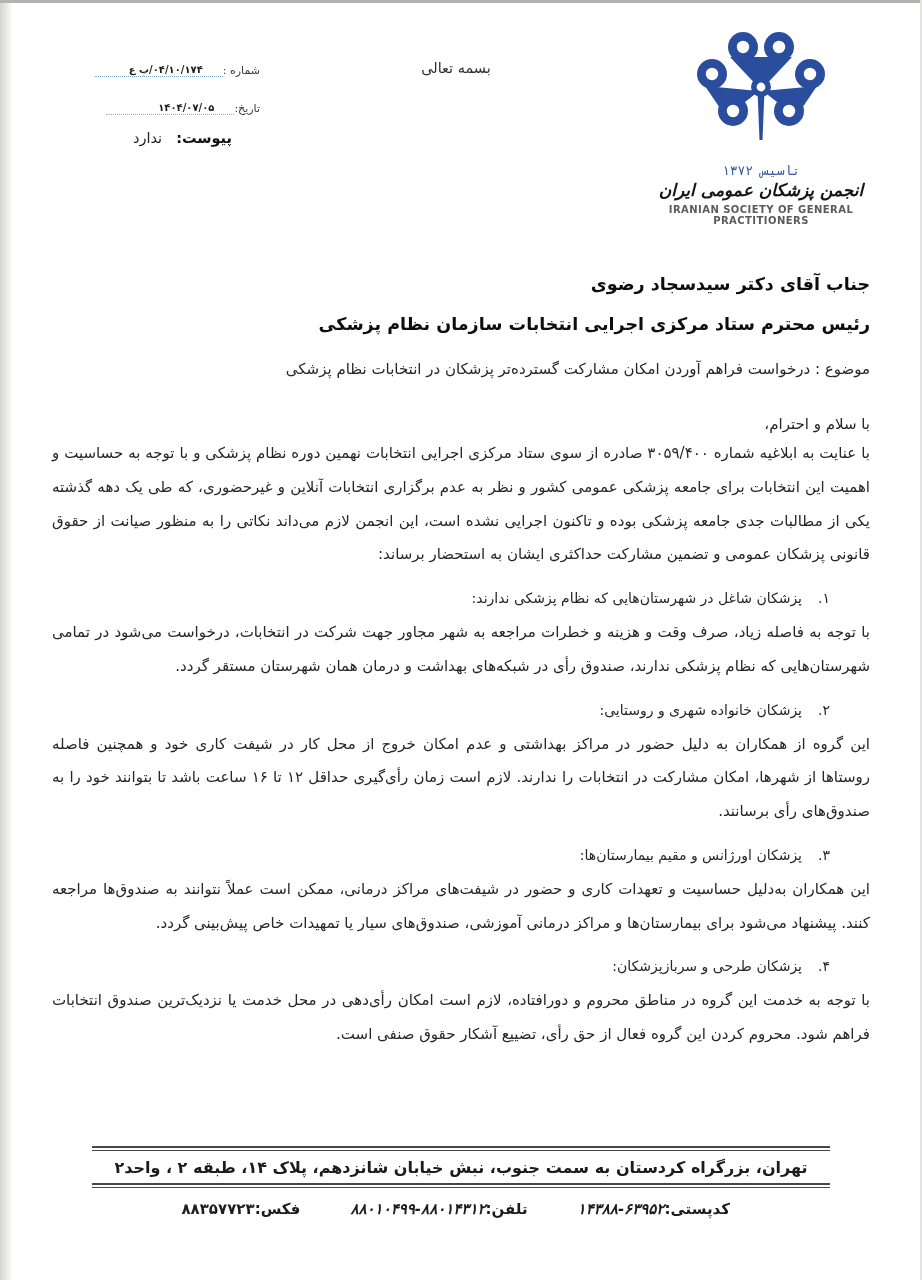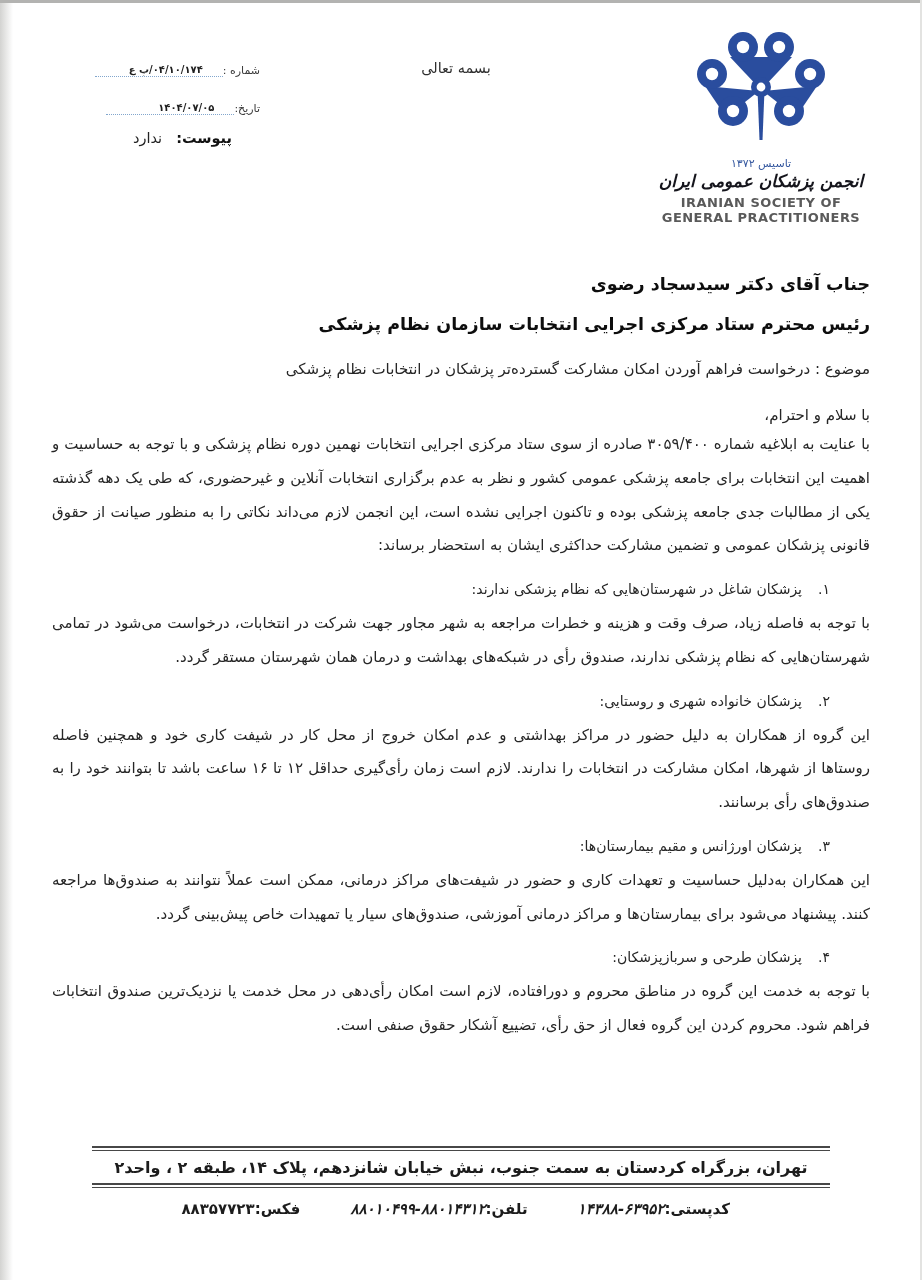--- a/index.html
+++ b/index.html
@@ -14,40 +14,40 @@
   .scan-edge-left{position:absolute;left:0;top:0;bottom:0;width:13px;
     background:linear-gradient(to right,#d3d3d1,#ffffff);}
   .scan-edge-top{position:absolute;top:0;left:0;right:0;height:3px;background:#b3b3b1;}
   .scan-edge-right{position:absolute;right:0;top:0;bottom:0;width:2px;background:#e3e3e1;}
 
   .page{position:relative;direction:rtl;padding:28px 52px 0 52px;height:100%;box-sizing:border-box;}
 
   
   .header{display:flex;align-items:flex-start;min-height:212px;}
   .logo-block{width:218px;text-align:center;flex:0 0 auto;padding-top:2px;}
-  .logo-founded{font-size:11px;color:#35589f;margin-top:7px;}
+  .logo-founded{font-size:13px;color:#35589f;margin-top:13px;font-family:Liberation Mono, monospace;}
   .logo-name-fa{font-size:17px;font-weight:bold;font-style:italic;color:#15151c;margin-top:1px;letter-spacing:-0.5px;}
-  .logo-name-en{font-size:13px;color:#5a5a5a;letter-spacing:0.45px;font-weight:600;margin-top:4px;}
+  .logo-name-en{font-size:10px;color:#5a5a5a;letter-spacing:0.45px;font-weight:600;margin-top:4px;}
   .bismillah-wrap{flex:1 1 auto;text-align:center;padding-top:30px;}
   .bismillah{font-size:14.5px;color:#2e2e2e;}
   .meta-block{width:208px;flex:0 0 auto;padding-top:26px;}
   .meta-row{display:flex;align-items:flex-end;margin-bottom:15px;}
   .meta-label{font-size:11px;color:#3a3a3a;white-space:nowrap;}
   .meta-line{width:128px;border-bottom:1px dotted #82a6cd;margin-left:4px;text-align:center;position:relative;height:22px;}
   .meta-value{font-size:10px;font-weight:600;color:#1d1d1d;white-space:nowrap;position:absolute;bottom:1px;right:20px;}
   .attach-row{display:flex;align-items:baseline;margin-top:2px;padding-left:26px;justify-content:flex-start;}
   .attach-label{font-size:14.5px;font-weight:bold;color:#111;margin-right:28px;}
   .attach-value{font-size:14.5px;color:#222;margin-right:14px;}
 
   
   .recipient{margin-top:34px;}
   .recipient-name{font-size:17.5px;font-weight:bold;color:#0d0d0d;}
   .recipient-title{font-size:17.5px;font-weight:bold;color:#0d0d0d;margin-top:20px;}
   .subject{font-size:15px;color:#262626;margin-top:26px;}
-  .salutation{font-size:15px;color:#262626;margin-top:28px;}
+  .salutation{font-size:15px;color:#262626;margin-top:37px;}
   .para{font-size:15px;line-height:2.25;text-align:justify;color:#262626;margin:4px 0 0 0;}
   .item-heading-row{margin-top:18px;padding-right:40px;font-size:14px;color:#262626;}
   .item-number{display:inline-block;margin-left:16px;}
   .item-body{font-size:15px;line-height:2.25;text-align:justify;color:#262626;margin:10px 0 0 0;}
 
   
   .footer{position:absolute;left:0;right:0;top:1146px;}
   .rule{width:738px;margin:0 auto;height:5px;box-sizing:border-box;
         border-top:2px solid #474747;border-bottom:1px solid #474747;}
   .footer-address{text-align:center;font-size:16px;font-weight:600;color:#1c1c1c;

